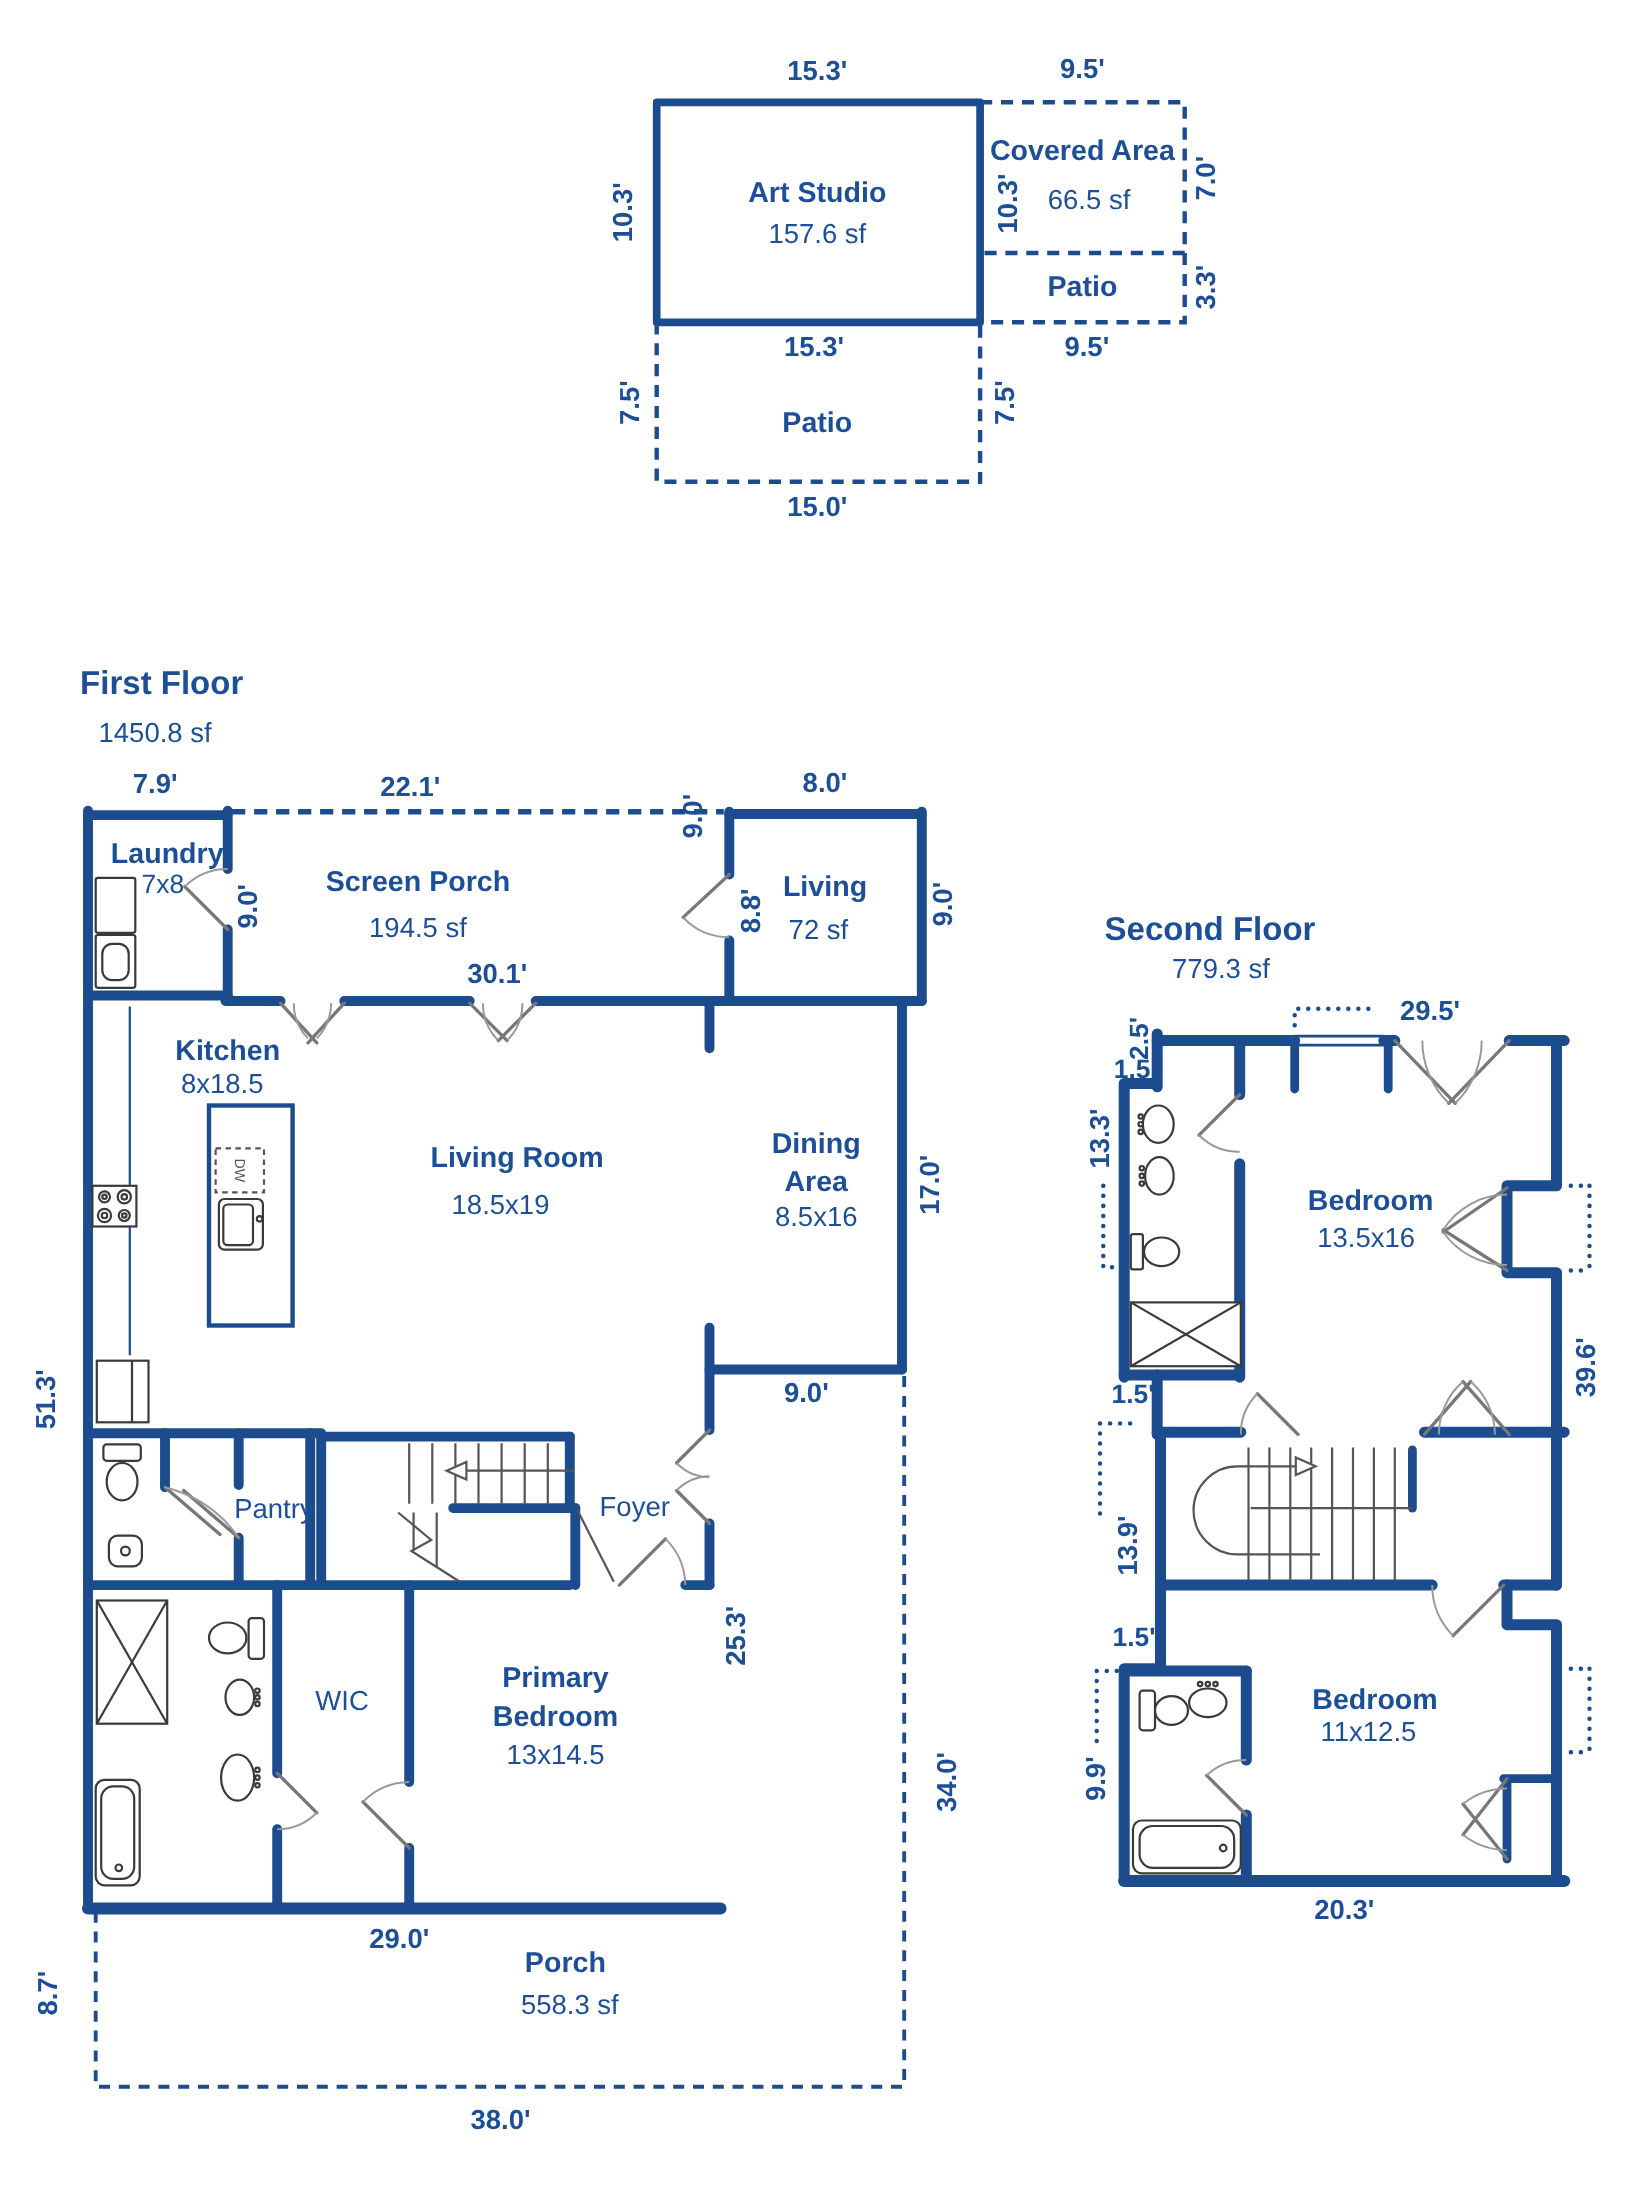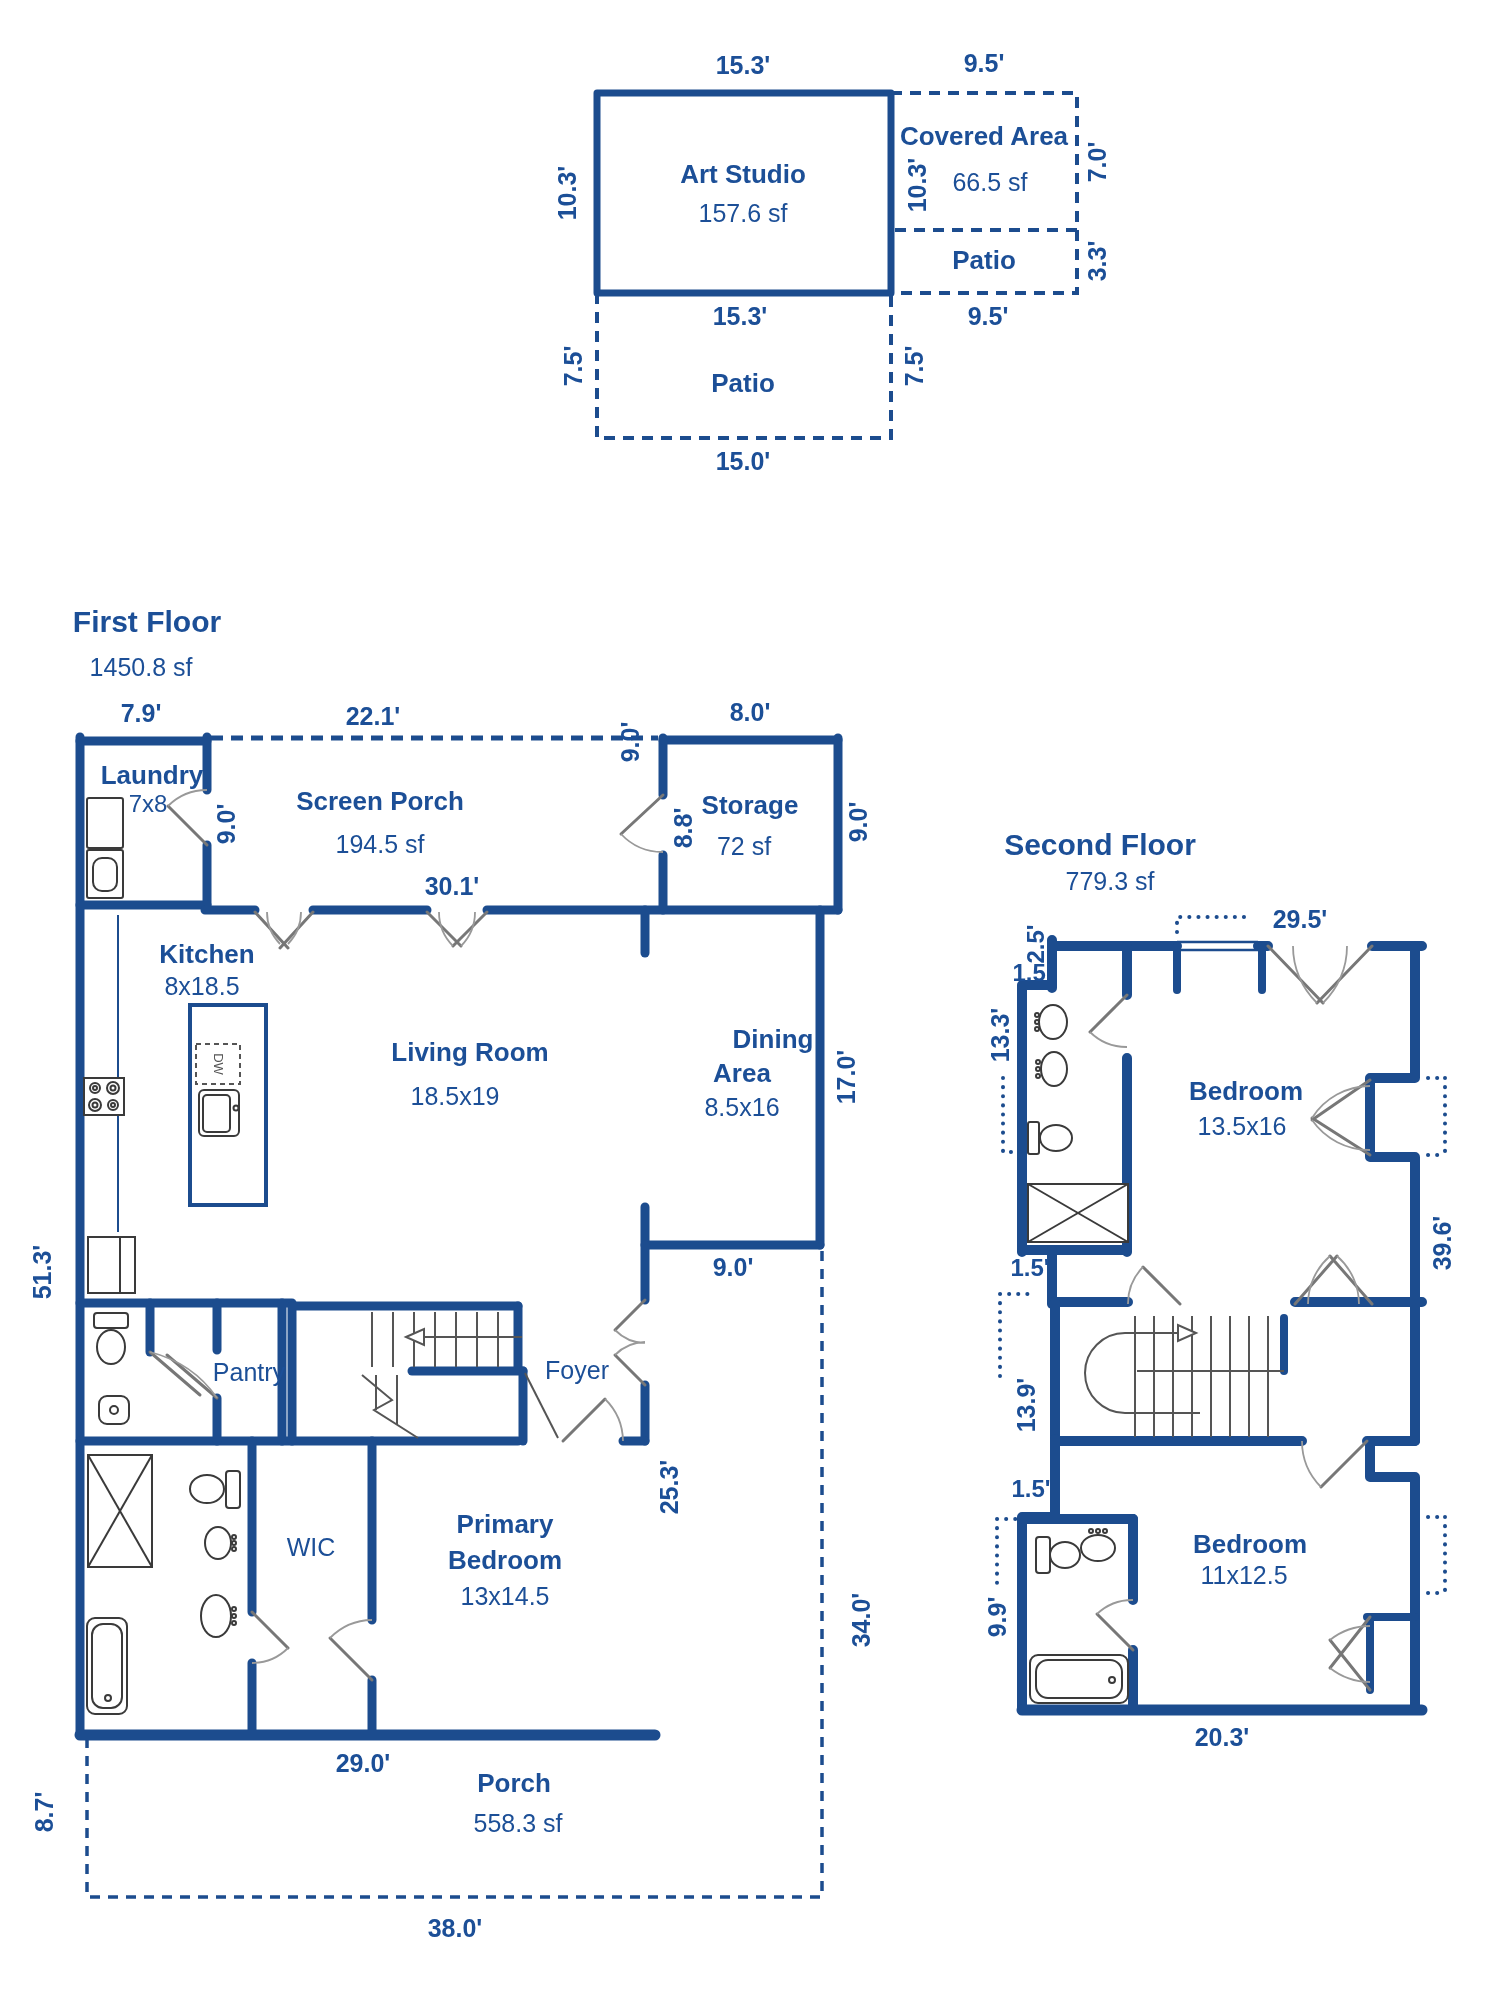--- a/index.html
+++ b/index.html
@@ -298,27 +298,27 @@
   <div class="lbl b s25 rot" style="left:669px;top:1487px">25.3'</div>
   <div class="lbl b s25 rot" style="left:861px;top:1620px">34.0'</div>
   <div class="lbl b s25" style="left:363px;top:1763px">29.0'</div>
   <div class="lbl b s25 rot" style="left:44px;top:1812px">8.7'</div>
   <div class="lbl b s25" style="left:455px;top:1928px">38.0'</div>
 
   <div class="lbl b s26" style="left:152px;top:776px">Laundry</div>
   <div class="lbl s24" style="left:148px;top:804px">7x8</div>
   <div class="lbl b s26" style="left:380px;top:802px">Screen Porch</div>
   <div class="lbl s25" style="left:380px;top:844px">194.5 sf</div>
-  <div class="lbl b s26" style="left:750px;top:806px">Storage</div>
+  <div class="lbl b s26" style="left:750px;top:806px">Living</div>
   <div class="lbl s25" style="left:744px;top:846px">72 sf</div>
   <div class="lbl b s26" style="left:207px;top:955px">Kitchen</div>
   <div class="lbl s25" style="left:202px;top:986px">8x18.5</div>
   <div class="lbl b s26" style="left:470px;top:1053px">Living Room</div>
   <div class="lbl s25" style="left:455px;top:1096px">18.5x19</div>
-  <div class="lbl b s26" style="left:773px;top:1040px">Dining</div>
+  <div class="lbl b s26" style="left:742px;top:1040px">Dining</div>
   <div class="lbl b s26" style="left:742px;top:1074px">Area</div>
   <div class="lbl s25" style="left:742px;top:1107px">8.5x16</div>
   <div class="lbl s25" style="left:249px;top:1372px">Pantry</div>
   <div class="lbl s25" style="left:577px;top:1370px">Foyer</div>
   <div class="lbl s25" style="left:311px;top:1547px">WIC</div>
   <div class="lbl b s26" style="left:505px;top:1525px">Primary</div>
   <div class="lbl b s26" style="left:505px;top:1561px">Bedroom</div>
   <div class="lbl s25" style="left:505px;top:1596px">13x14.5</div>
   <div class="lbl b s26" style="left:514px;top:1784px">Porch</div>
   <div class="lbl s25" style="left:518px;top:1823px">558.3 sf</div>

